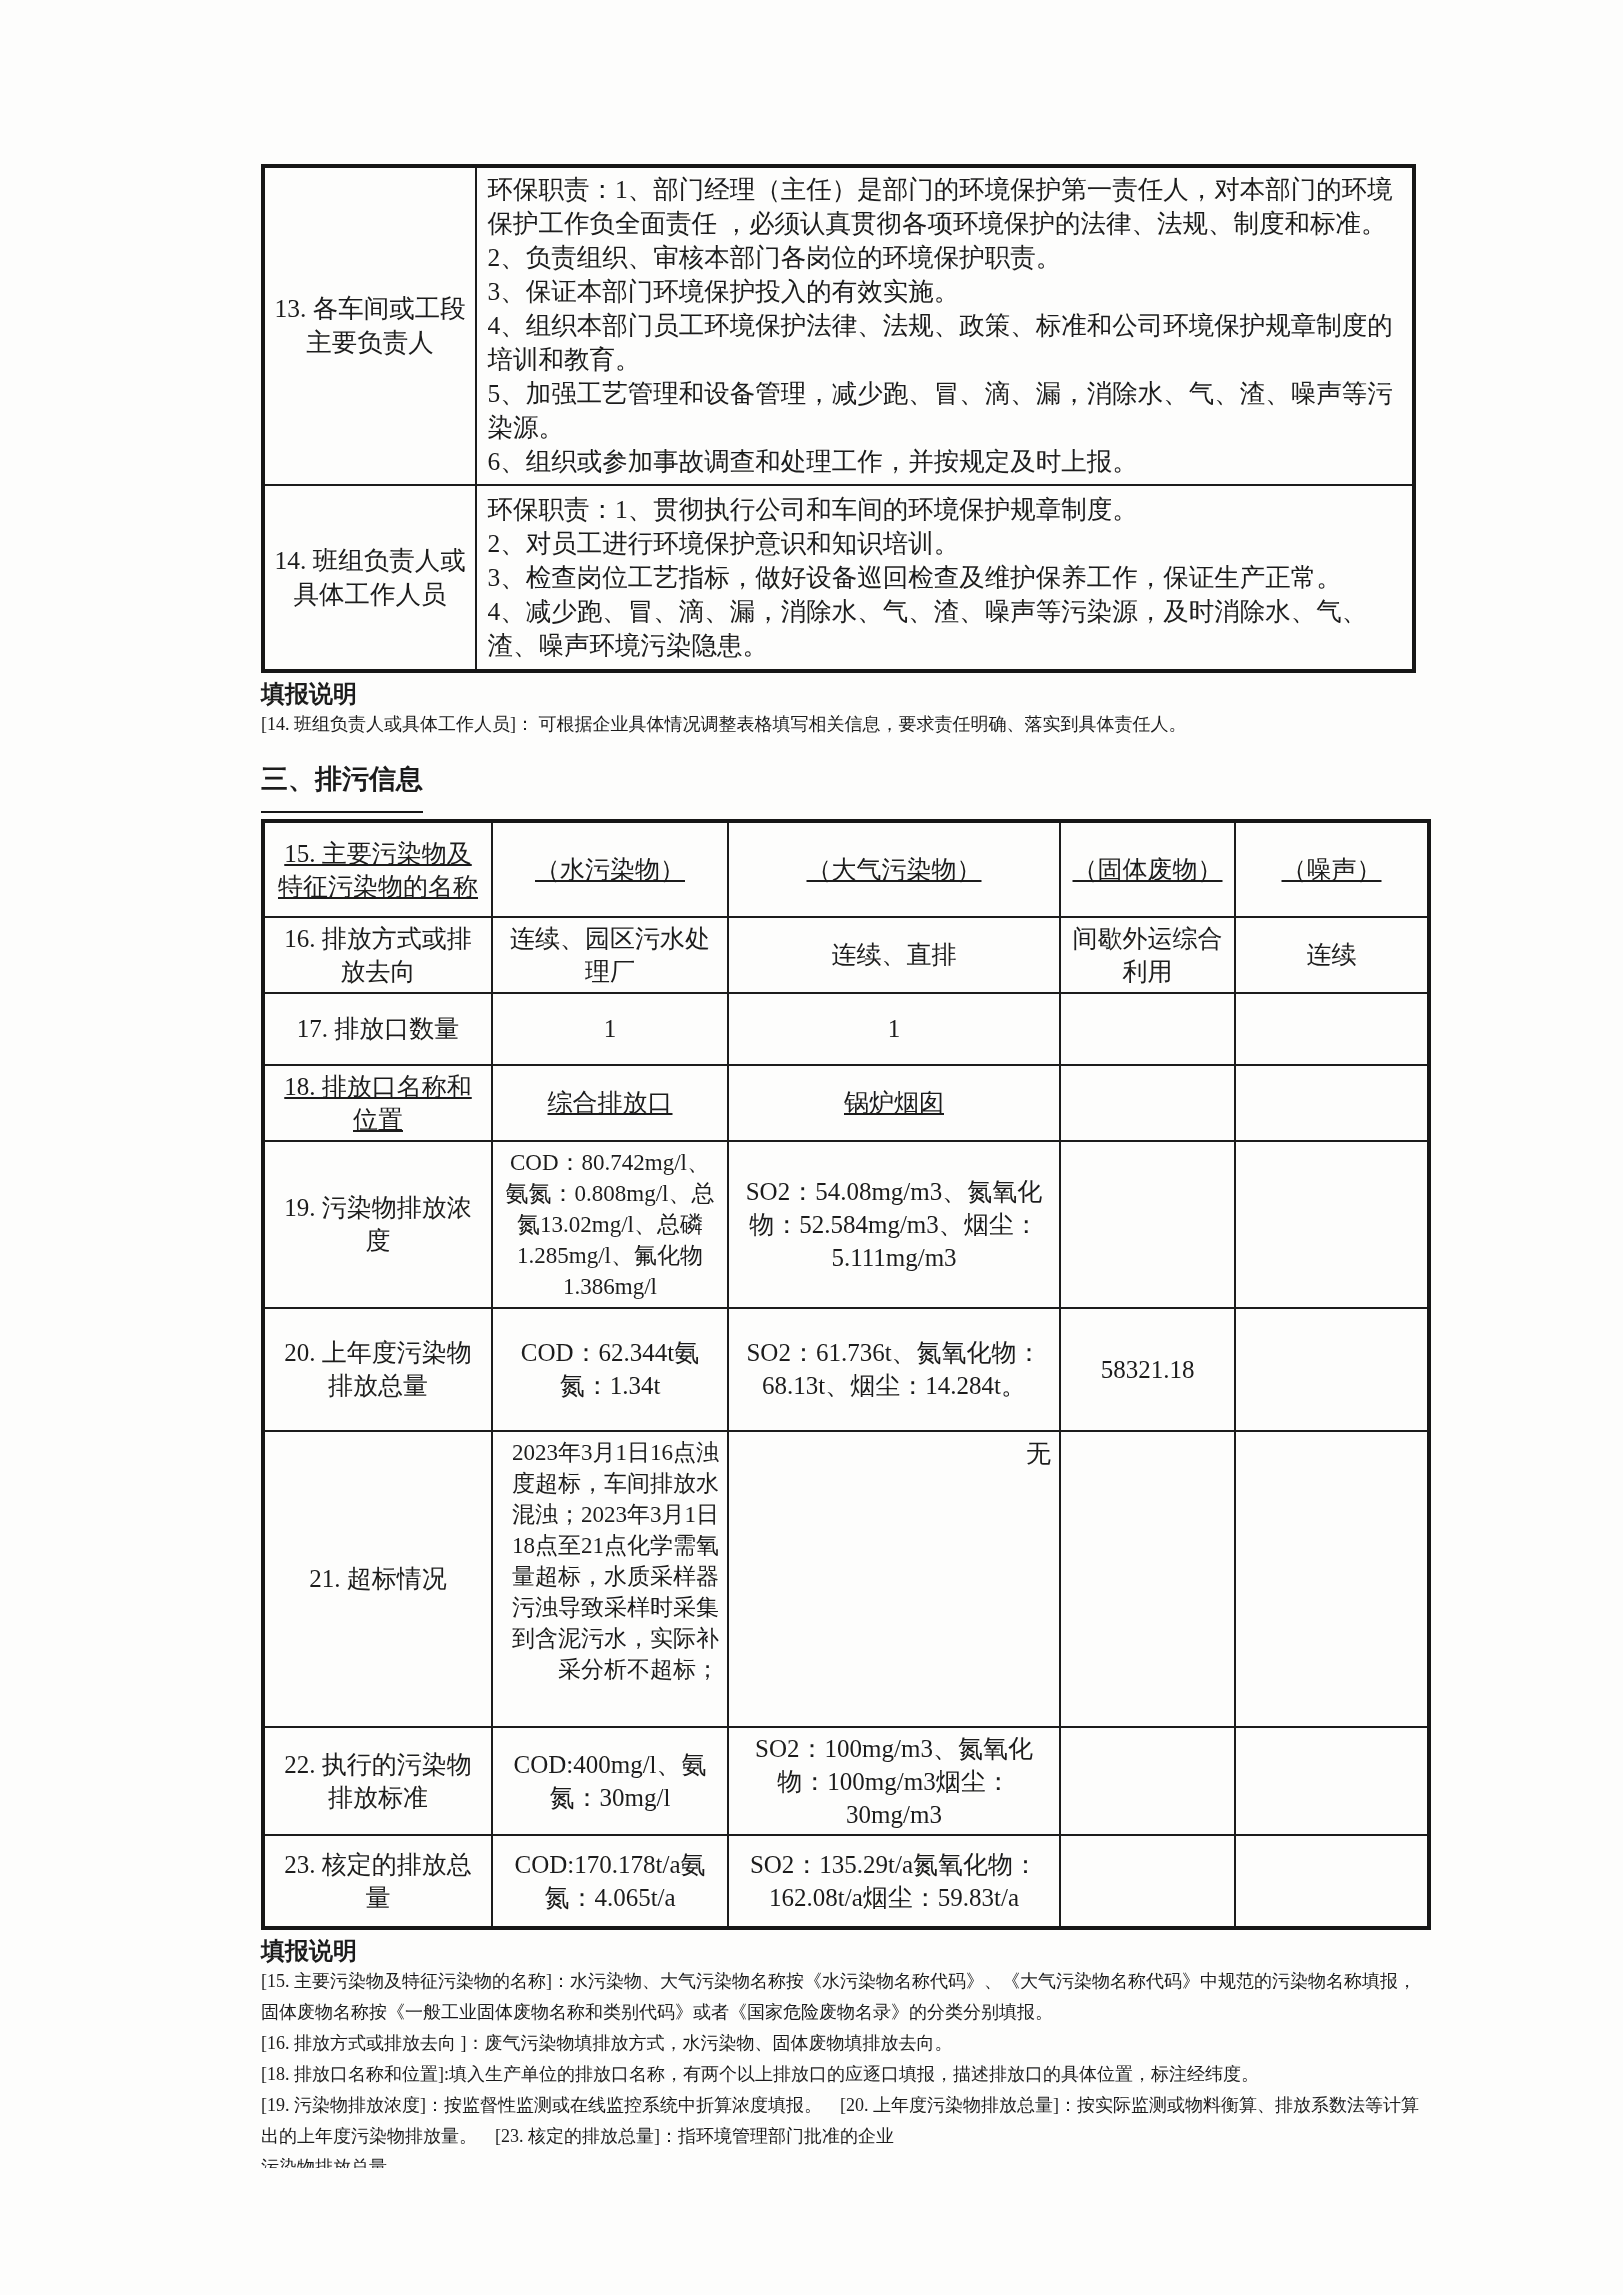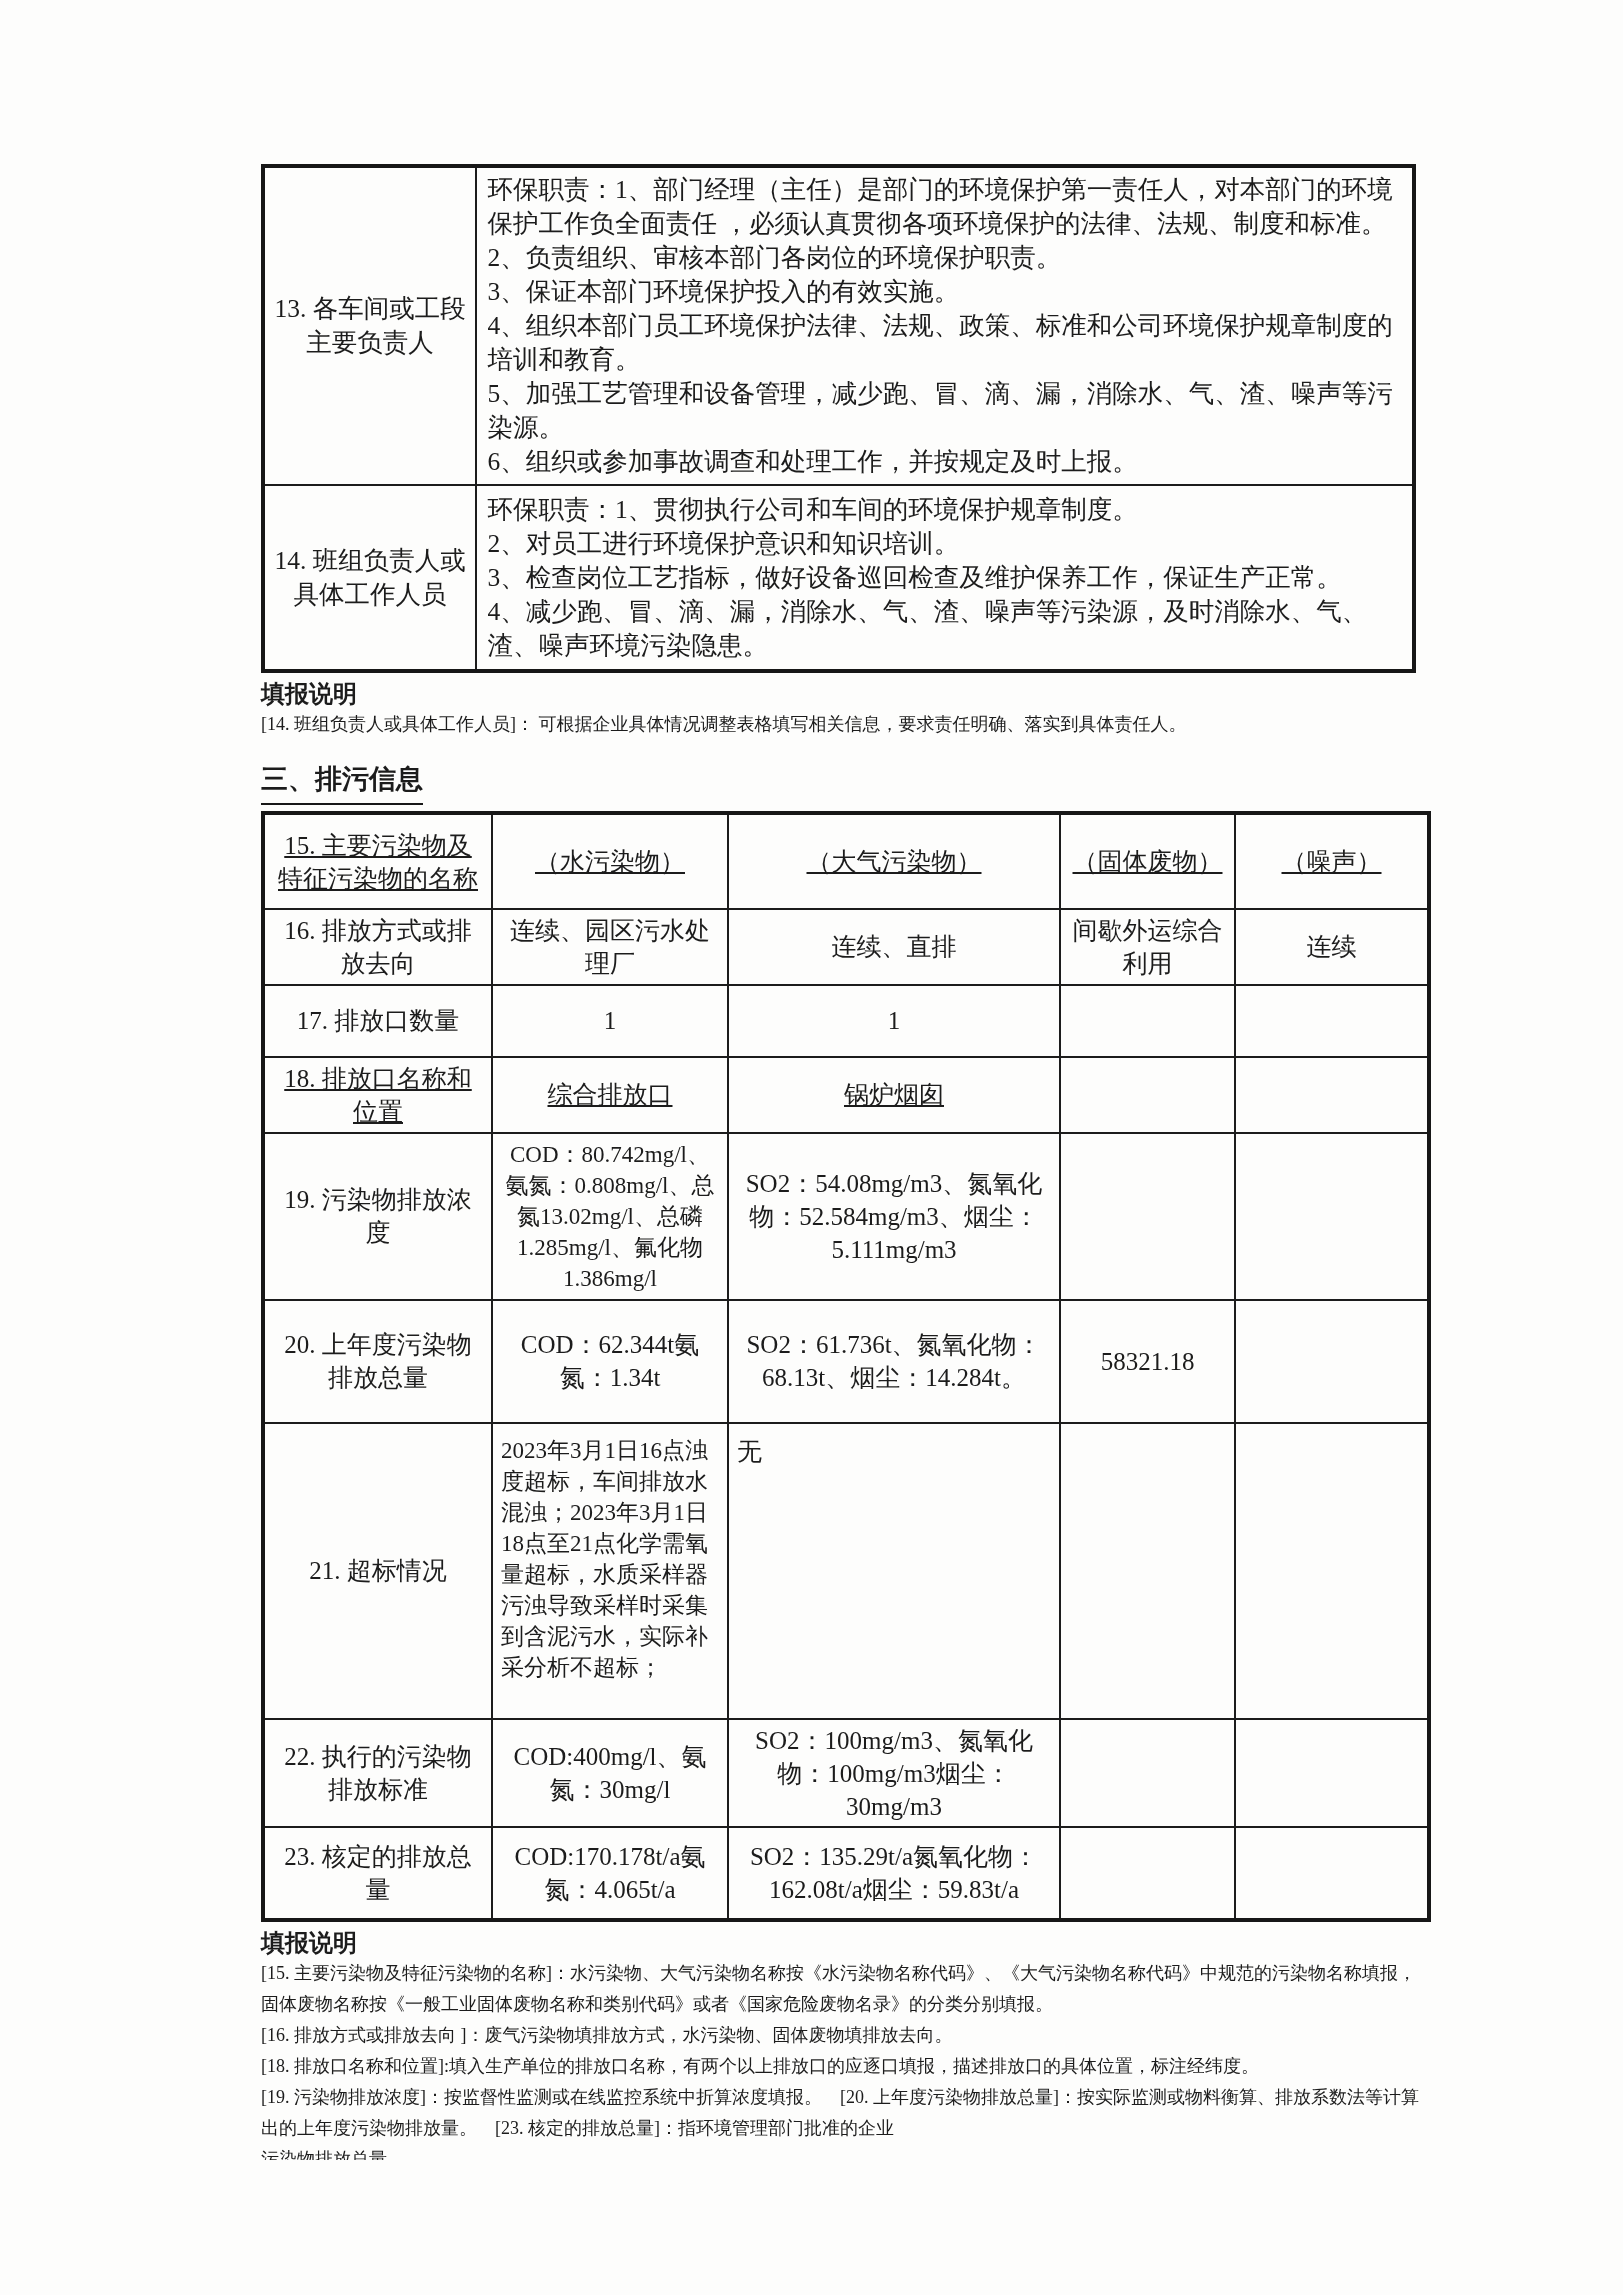--- a/index.html
+++ b/index.html
@@ -50,23 +50,23 @@
   .t2 td {
     font-size: 25px;
     line-height: 33px;
     text-align: center;
     vertical-align: middle;
     padding: 3.9px 7.9px;
     white-space: pre-line;
   }
   .t2 .lbl { text-align: center; }
   .t2 .cell-topleft {
-    text-align: left;
+    text-align: right;
     vertical-align: top;
-    padding-top: 11px;
+    padding-top: 5px;
   }
   .t2 .cell-small { font-size: 23px; line-height: 31px; }
   .row-15 { height: 96px; text-decoration: underline; }
   .row-16 { height: 74px; }
   .row-17 { height: 72px; }
   .row-18 { height: 73px; text-decoration: underline; }
   .row-19 { height: 167px; }
   .row-20 { height: 123px; }
   .row-21 { height: 296px; }
   .row-22 { height: 92px; }
@@ -88,21 +88,21 @@
   .sec-head {
     margin-top: 22px;
     margin-bottom: 6.5px;
     font-size: 27px;
     font-weight: bold;
     line-height: 34px;
   }
   .sec-underline {
     display: inline-block;
     border-bottom: 2.6px solid #171717;
-    padding-bottom: 7px;
+    padding-bottom: 15px;
   }
   .cutoff {
     height: 16.4px;
     overflow: hidden;
   }
 </style>
 </head>
 <body>
 
 <div class="page">

